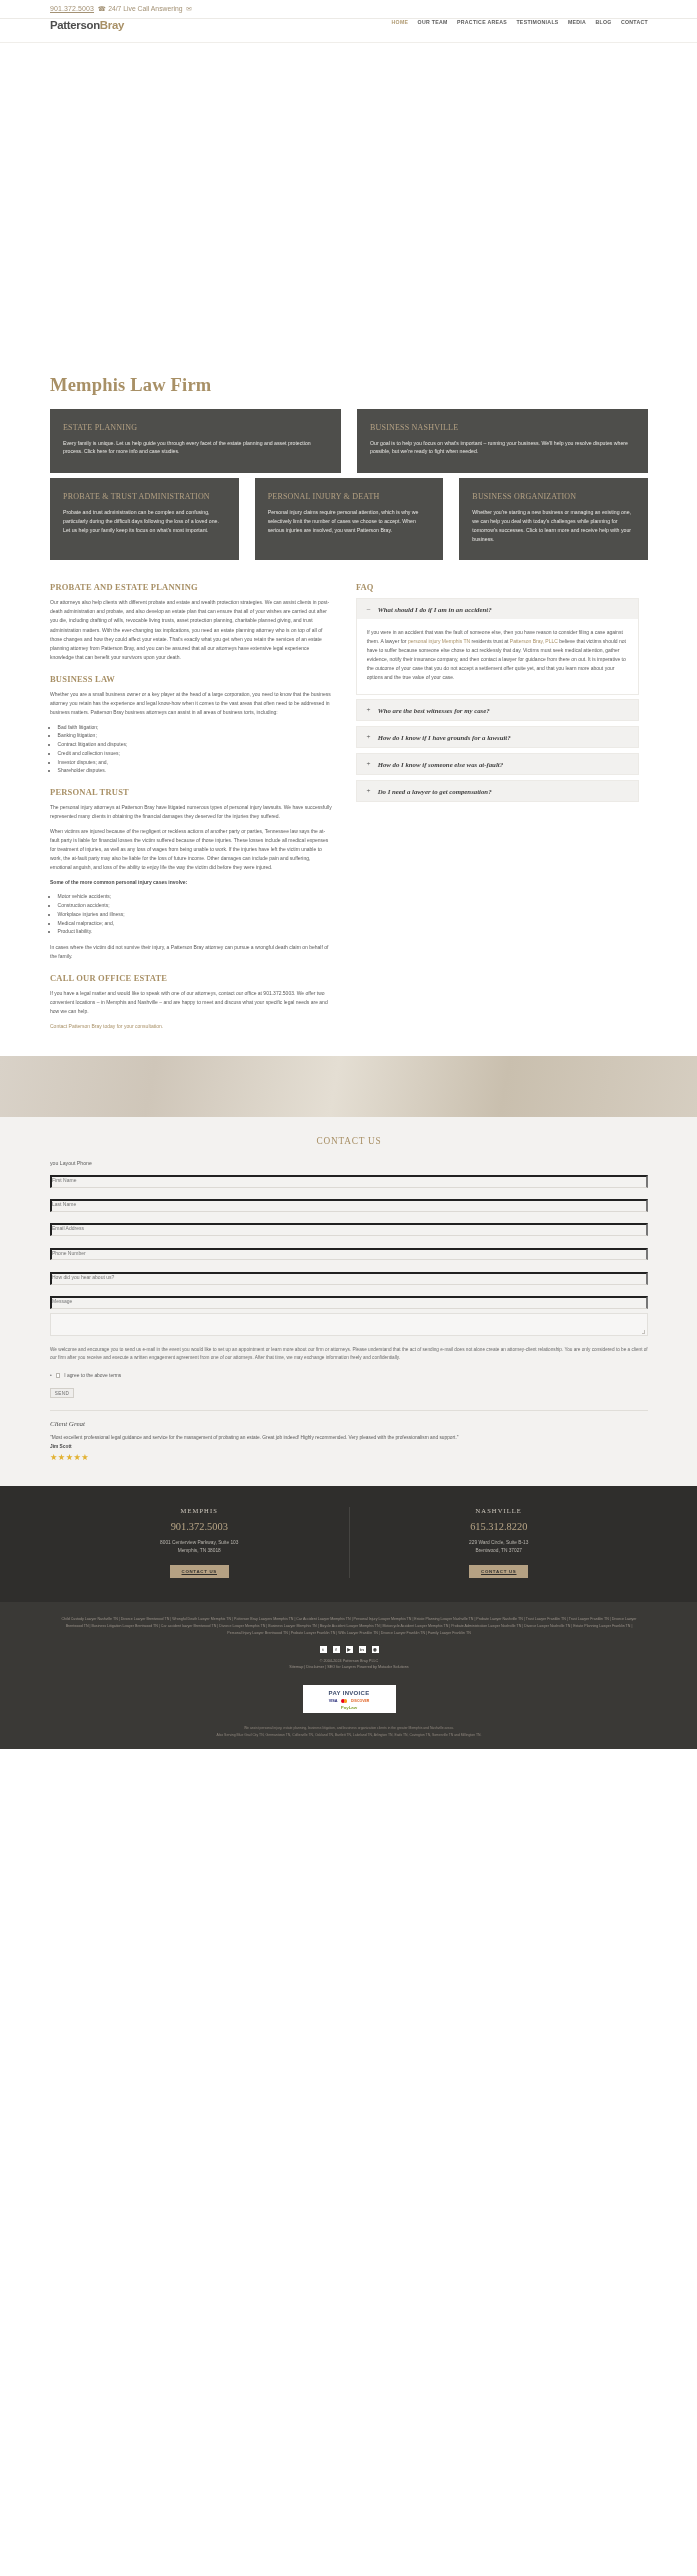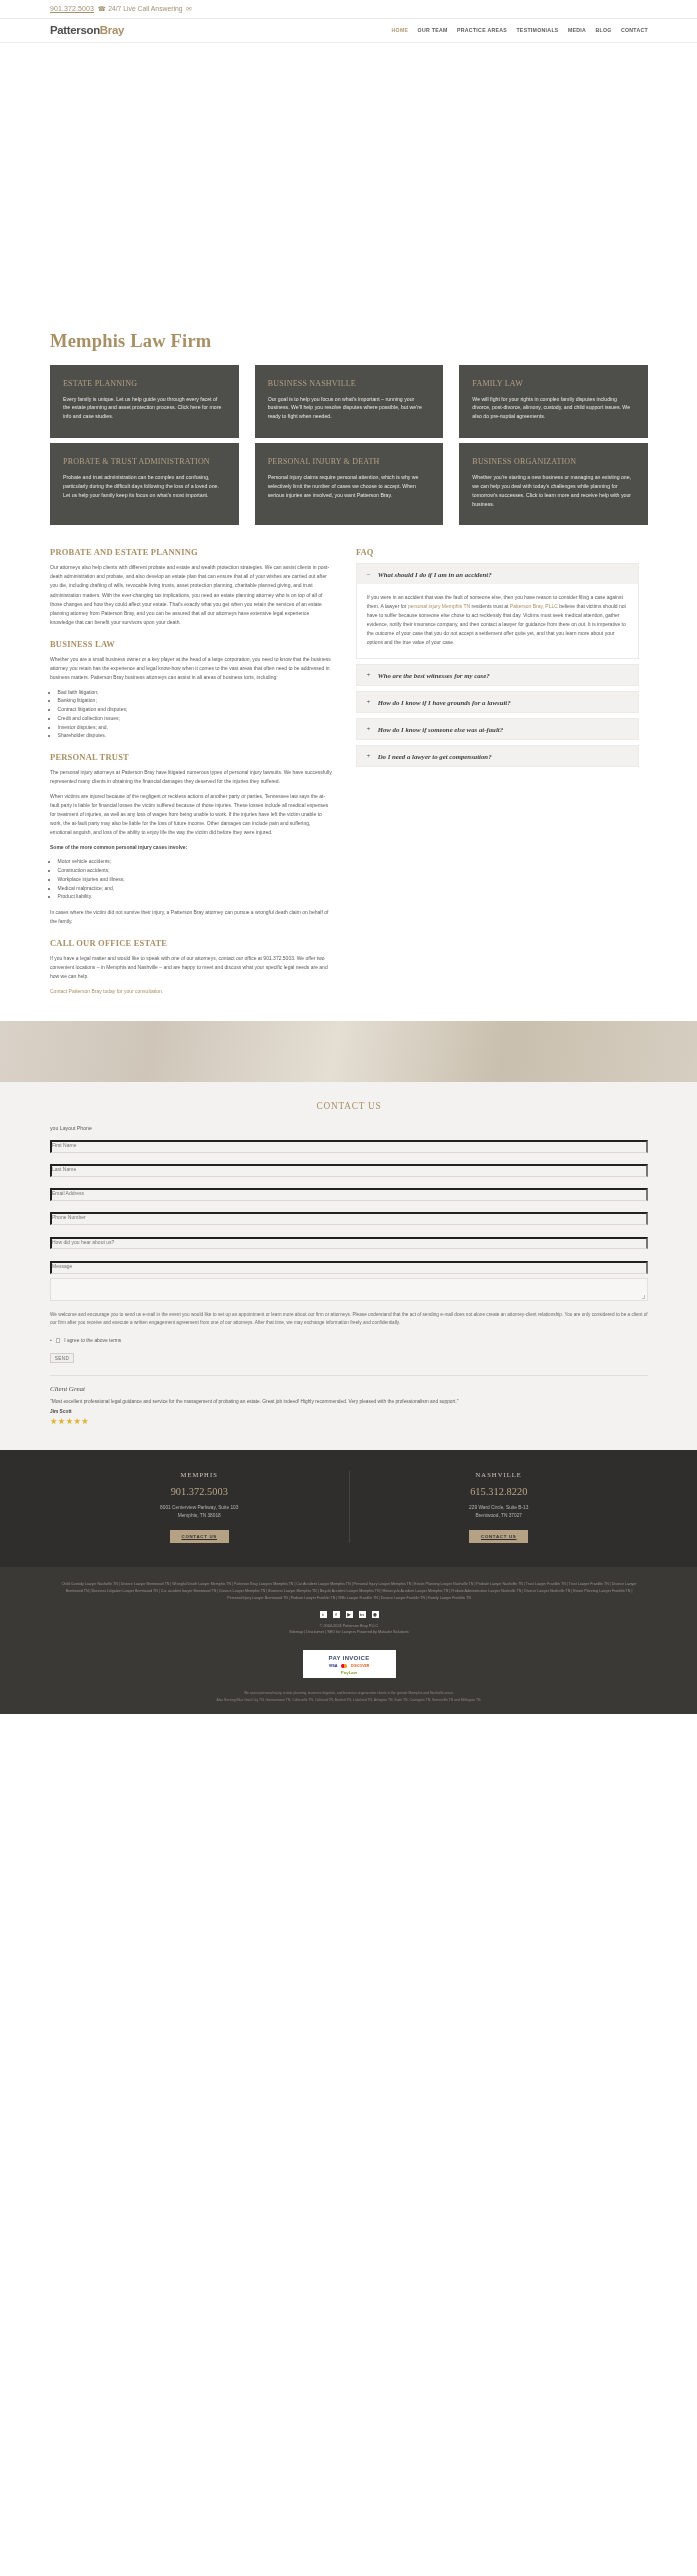--- a/index.html
+++ b/index.html
@@ -26,22 +26,22 @@
     letter-spacing: 0.1px;
   }
   .topbar-icon { color: #a39174; font-size: 6.5px; margin: 0 2.2px 0 3.8px; }
   .topbar-text { color: #a39174; font-size: 6.8px; }
   .topbar-mail { color: #a39174; font-size: 6.5px; margin-left: 3.8px; }
 
   
   .header {
     height: 24px;
     display: flex;
-    align-items: center;
-    padding: 8px 50px;
+    align-items: flex-start;
+    padding: 0 50px;
     border-bottom: 0.5px solid #f0eeea;
     background: #fff;
   }
   .logo { font-family: "Liberation Sans", sans-serif; font-size: 11.4px; font-weight: bold; letter-spacing: -0.3px; }
   .logo .p1 { color: #4d4d4d; }
   .logo .p2 { color: #a89066; }
   .nav { margin-left: auto; display: flex; gap: 9.3px; }
   .nav a {
     font-size: 5.2px;
     letter-spacing: 0.3px;
@@ -49,20 +49,21 @@
     text-decoration: none;
     font-weight: 600;
   }
   .nav a.active { color: #b09a72; }
 
   
   .hero {
     height: 322px;
     background: #ffffff;
     position: relative;
+    margin-top: 44px;
   }
   .hero-title {
     position: absolute;
     left: 50px;
     bottom: 13px;
     font-family: "Liberation Serif", serif;
     font-size: 18.5px;
     color: #a89066;
     letter-spacing: 0.2px;
   }
@@ -322,24 +323,20 @@
 <div class="cards-wrap">
   <div class="cards-row">
     <div class="card">
       <div class="card-title">ESTATE PLANNING</div>
       <div class="card-body">Every family is unique. Let us help guide you through every facet of the estate planning and asset protection process. Click here for more info and case studies.</div>
     </div>
     <div class="card">
       <div class="card-title">BUSINESS NASHVILLE</div>
       <div class="card-body">Our goal is to help you focus on what's important – running your business. We'll help you resolve disputes where possible, but we're ready to fight when needed.</div>
     </div>
-    <div class="card">
-      <div class="card-title">FAMILY LAW</div>
-      <div class="card-body">We will fight for your rights in complex family disputes including divorce, post-divorce, alimony, custody, and child support issues. We also do pre-nuptial agreements.</div>
-    </div>
   </div>
   <div class="cards-row">
     <div class="card">
       <div class="card-title">PROBATE &amp; TRUST ADMINISTRATION</div>
       <div class="card-body">Probate and trust administration can be complex and confusing, particularly during the difficult days following the loss of a loved one. Let us help your family keep its focus on what's most important.</div>
     </div>
     <div class="card">
       <div class="card-title">PERSONAL INJURY &amp; DEATH</div>
       <div class="card-body">Personal injury claims require personal attention, which is why we selectively limit the number of cases we choose to accept. When serious injuries are involved, you want Patterson Bray.</div>
     </div>

